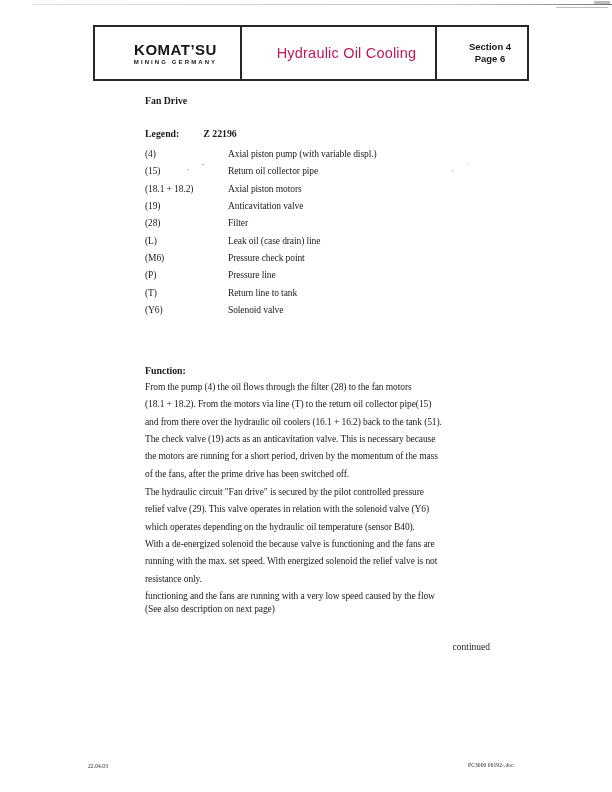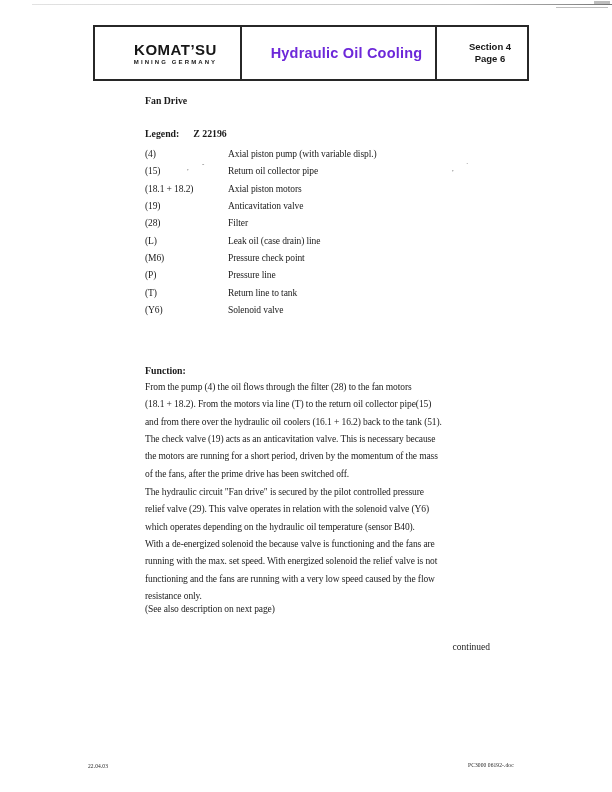--- a/index.html
+++ b/index.html
@@ -22,29 +22,29 @@
   .hdr {
     position:absolute; left:93px; top:25px; width:432px; height:52px;
     border:2px solid #272727; display:flex;
     font-family:"Liberation Sans","DejaVu Sans",sans-serif;
   }
   .hdr-cell { display:flex; flex-direction:column; justify-content:center; align-items:center;margin-left:16px; }
   .hdr-logo { width:129px; border-right:2px solid #272727; }
   .hdr-title-cell { flex:1; border-right:2px solid #272727; }
   .logo-main { font-size:15px; font-weight:bold; letter-spacing:.5px; line-height:15px; color:#161616; }
   .logo-sub { font-size:6px; font-weight:bold; letter-spacing:2.1px; margin-top:2px; color:#161616; }
-  .hdr-title { font-size:14.5px; font-weight:bold; letter-spacing:.2px; color:#6d28d9; }
+  .hdr-title { font-size:14.5px; font-weight:normal; letter-spacing:.2px; color:#be185d; }
   .hdr-sec { width:74px; font-size:9.5px; font-weight:bold; line-height:12px; text-align:center; color:#161616; }
 
   
   .abs { position:absolute; }
   .body-fs { font-size:9.5px; letter-spacing:-.1px; }
   .heading { left:145px; font-size:9.8px; font-weight:bold; line-height:12px; }
   .legend-head { display:flex; }
-  .legend-ref { margin-left:14px; }
+  .legend-ref { margin-left:24px; }
   .legend-list { left:145px; width:350px; line-height:17.35px; font-size:9.5px; letter-spacing:-.1px; }
   .legend-row { display:flex; }
   .legend-key { width:83px; flex:none; }
   .para { left:145px; width:352px; line-height:17.35px; }
   .continued { right:122px; top:639px; line-height:17px; font-size:9.5px; text-align:left; }
   .footer-txt { font-size:5.5px; color:#262626; line-height:7px; letter-spacing:.1px; }
 </style>
 </head>
 <body>
 
@@ -156,23 +156,23 @@
       <div class="para-line">The hydraulic circuit "Fan drive" is secured by the pilot controlled pressure</div>
 
       <div class="para-line">relief valve (29). This valve operates in relation with the solenoid valve (Y6)</div>
 
       <div class="para-line">which operates depending on the hydraulic oil temperature (sensor B40).</div>
 
       <div class="para-line">With a de-energized solenoid the because valve is functioning and the fans are</div>
 
       <div class="para-line">running with the max. set speed. With energized solenoid the relief valve is not</div>
 
+      <div class="para-line">resistance only.</div>
+
       <div class="para-line">functioning and the fans are running with a very low speed caused by the flow</div>
-
-      <div class="para-line">resistance only.</div>
     </div>
 
   <div class="abs para body-fs" style="top:601px;">(See also description on next page)</div>
 
   <div class="abs continued">continued</div>
 
   <div class="abs footer-txt" style="left:88px; top:763px;">22.04.03</div>
   <div class="abs footer-txt" style="left:468px; top:762px;">PC3000 06192-.doc</div>
 
 </div>

